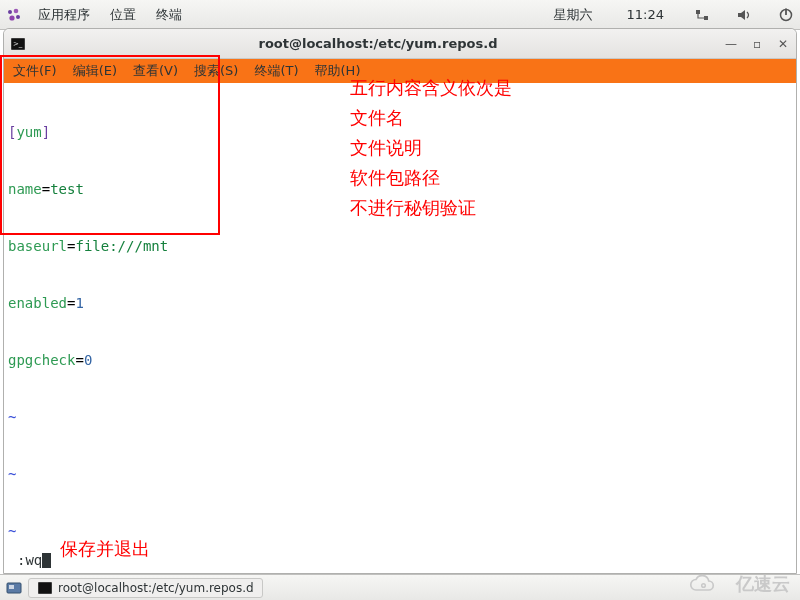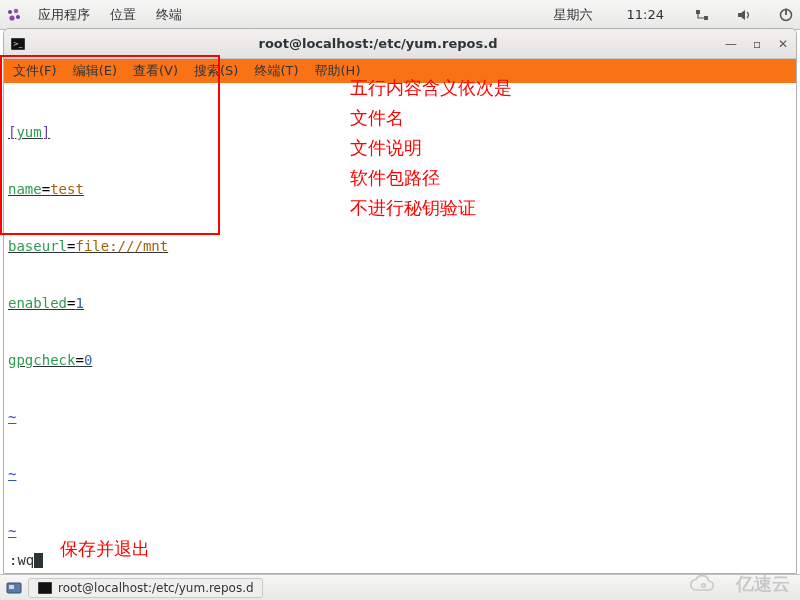--- a/index.html
+++ b/index.html
@@ -75,41 +75,41 @@
   .editor {
     flex: 1;
     font-family: "DejaVu Sans Mono", monospace;
     font-size: 14px;
     padding: 2px 4px;
     line-height: 19px;
     white-space: pre;
     position: relative;
     overflow: hidden;
   }
-  .editor-line { display: block; text-decoration: underline; }
+  .editor-line { display: block; }
   .c-bracket { color: #6a3fa0; }
   .c-key { color: #2e9a53; }
   .c-eq { color: #000; }
-  .c-val { color: #a16207; }
+  .c-val { color: #15803d; }
   .c-num { color: #3465a4; }
   .tilde { color: #3a50d8; }
   .annot {
     position: absolute;
     color: #ff0000;
     font-family: "SimSun", "WenQuanYi Micro Hei", serif;
     font-size: 18px;
     line-height: 30px;
     font-weight: 500;
   }
   .annot-block { left: 350px; top: 58px; margin-top: 15px; }
   .annot-bottom { left: 60px; top: 534px; font-size: 18px; }
   .cmdline {
     font-family: "DejaVu Sans Mono", monospace;
     font-size: 14px;
-    padding: 2px 4px;
+    padding: 2px 12px;
     position: absolute;
     bottom: 1px;
     left: 1px;
     text-align: right;
   }
   .block-cursor {
     display: inline-block;
     width: 9px;
     height: 15px;
     background: #2e3436;

